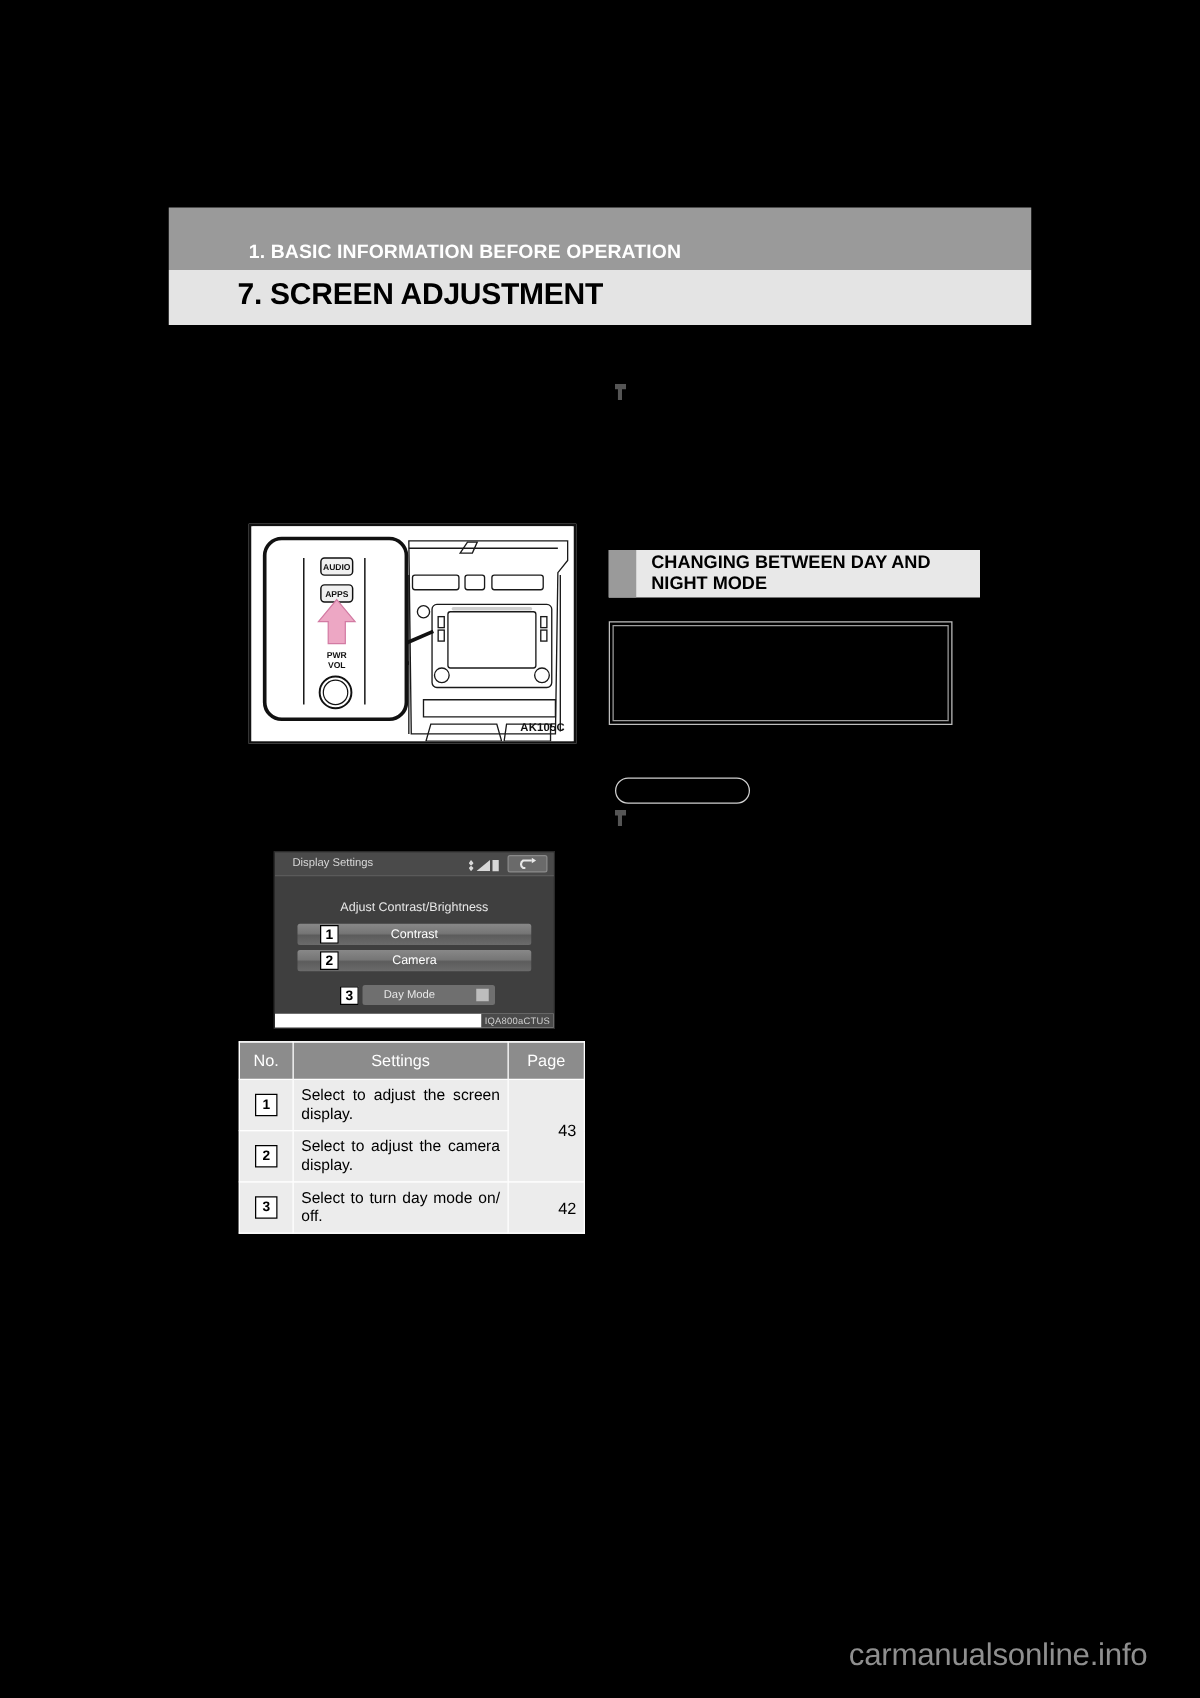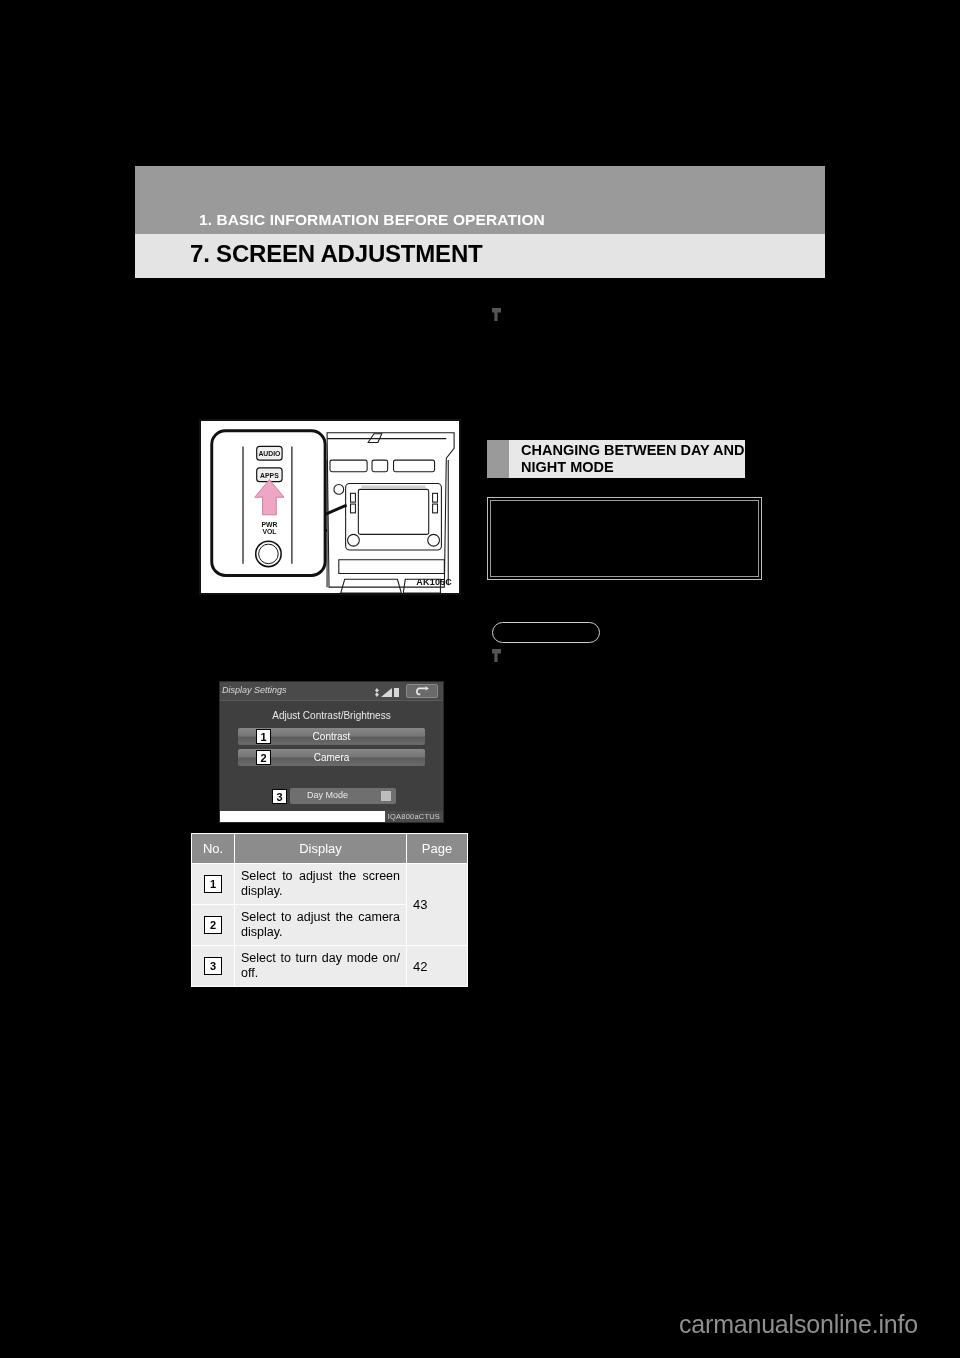--- a/index.html
+++ b/index.html
@@ -19,21 +19,21 @@
 
   
   .page-header {
     position: absolute;
     left: 135px;
     top: 166px;
     width: 690px;
   }
   .header-chapter-bar {
     background: #9a9a9a;
-    height: 68px;
+    height: 50px;
     position: relative;
   }
   .header-chapter-text {
     position: absolute;
     left: 64px;
     bottom: 5px;
     color: #ffffff;
     font-size: 15.5px;
     font-weight: bold;
     letter-spacing: 0.1px;
@@ -113,25 +113,24 @@
     box-sizing: border-box;
   }
   .nav-titlebar {
     height: 18px;
     background: #4a4a4a;
     position: relative;
     border-bottom: 1px solid #5a5a5a;
   }
   .nav-title {
     position: absolute;
-    left: 2px;
+    left: 14px;
     top: 3px;
     font-size: 9px;
     color: #d8d8d8;
-    font-style: italic;
   }
   .nav-status {
     position: absolute;
     right: 44px;
     top: 4px;
     display: flex;
     align-items: flex-end;
     gap: 2px;
     height: 11px;
   }
@@ -155,21 +154,21 @@
     background: #6a6a6a;
     border: 1px solid #8a8a8a;
     border-radius: 2px;
     box-sizing: border-box;
   }
   .nav-back svg { display:block; width:100%; height:100%; }
   .nav-heading {
     text-align: center;
     color: #e8e8e8;
     font-size: 10px;
-    margin-top: 9px;
+    margin-top: 20px;
   }
   .nav-btn-row {
     position: relative;
     margin: 7px 18px 0 18px;
     height: 17px;
   }
   .nav-btn {
     position: absolute;
     left: 0; right: 0; top: 0;
     height: 17px;
@@ -282,39 +281,39 @@
     background: #ececec;
     color: #000000;
     font-size: 12.5px;
     line-height: 15px;
     border: 1px solid #ffffff;
     padding: 5px 6px;
     vertical-align: middle;
   }
   .fn-table td.c-no { width: 42px; text-align: center; padding: 5px 0; }
   .fn-table td.c-fn { text-align: justify; margin-top: 36px; }
-  .fn-table td.c-pg { width: 48px; text-align: left; font-size: 13px; }
+  .fn-table td.c-pg { width: 48px; text-align: right; font-size: 13px; }
   .tbl-num {
     display: inline-block;
     width: 16px;
     height: 16px;
     border: 1px solid #000000;
     background: #ffffff;
     font-size: 11px;
     font-weight: bold;
     line-height: 16px;
     text-align: center;
   }
 
   
   .sec-heading {
     position: absolute;
     left: 487px;
     top: 440px;
-    width: 258px;
+    width: 297px;
     height: 38px;
     background: #e8e8e8;
     display: flex;
     align-items: center;
   }
   .sec-heading-swatch {
     width: 22px;
     align-self: stretch;
     background: #9a9a9a;
     flex: 0 0 22px;
@@ -503,21 +502,21 @@
   </div>
 
   <div class="nav-footer"></div>
   <div class="nav-figcode">IQA800aCTUS</div>
 </div>
 
 <table class="fn-table">
   <thead>
     <tr>
       <th>No.</th>
-      <th>Display</th>
+      <th>Settings</th>
       <th>Page</th>
     </tr>
   </thead>
   <tbody>
     <tr>
       <td class="c-no">
         <span class="tbl-num">1</span>
       </td>
       <td class="c-fn">Select to adjust the screen display.</td>
       <td class="c-pg" rowspan="2">43</td>

